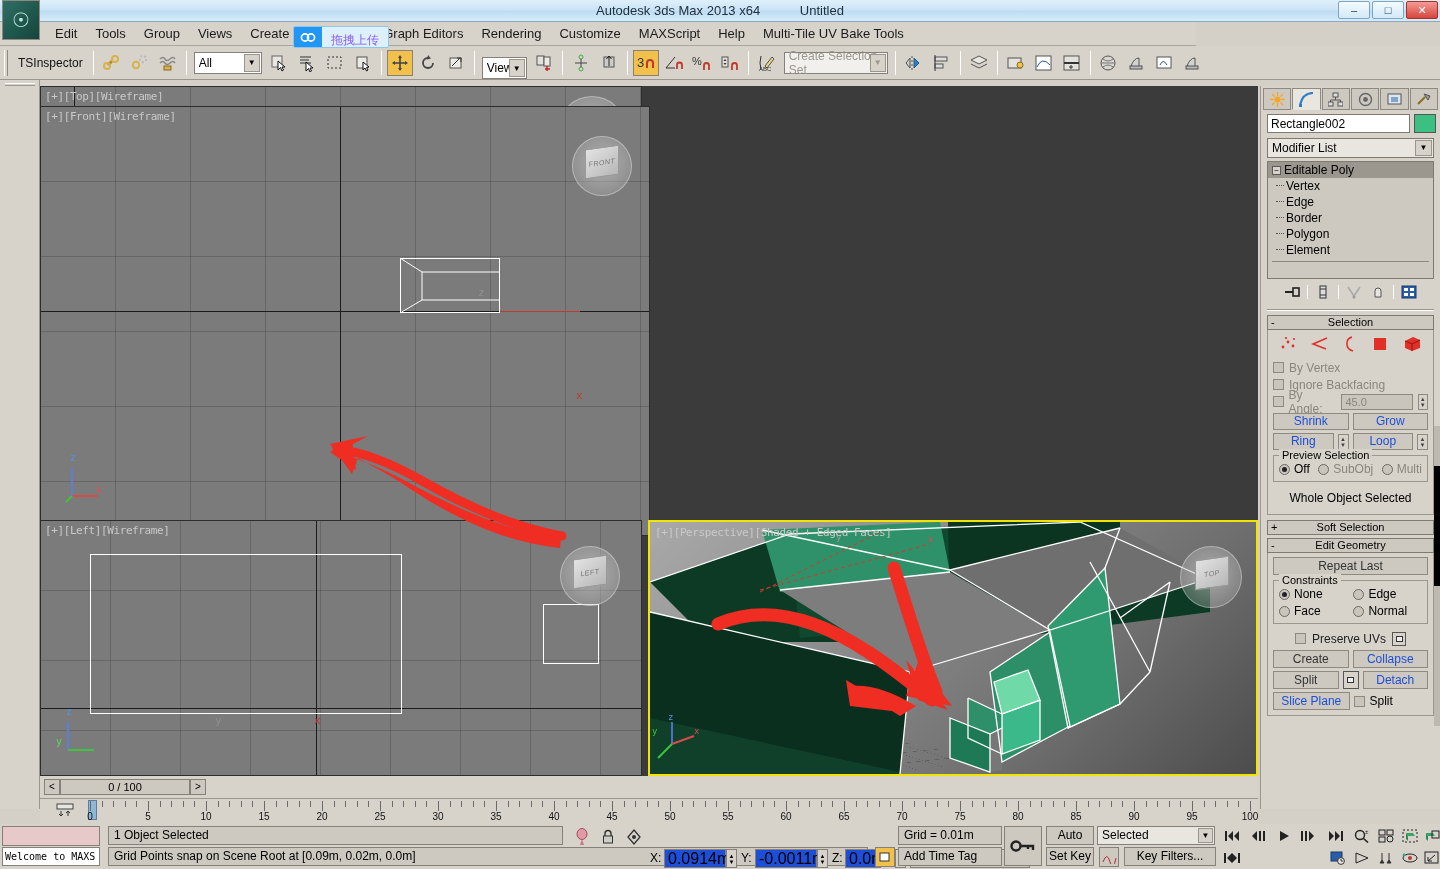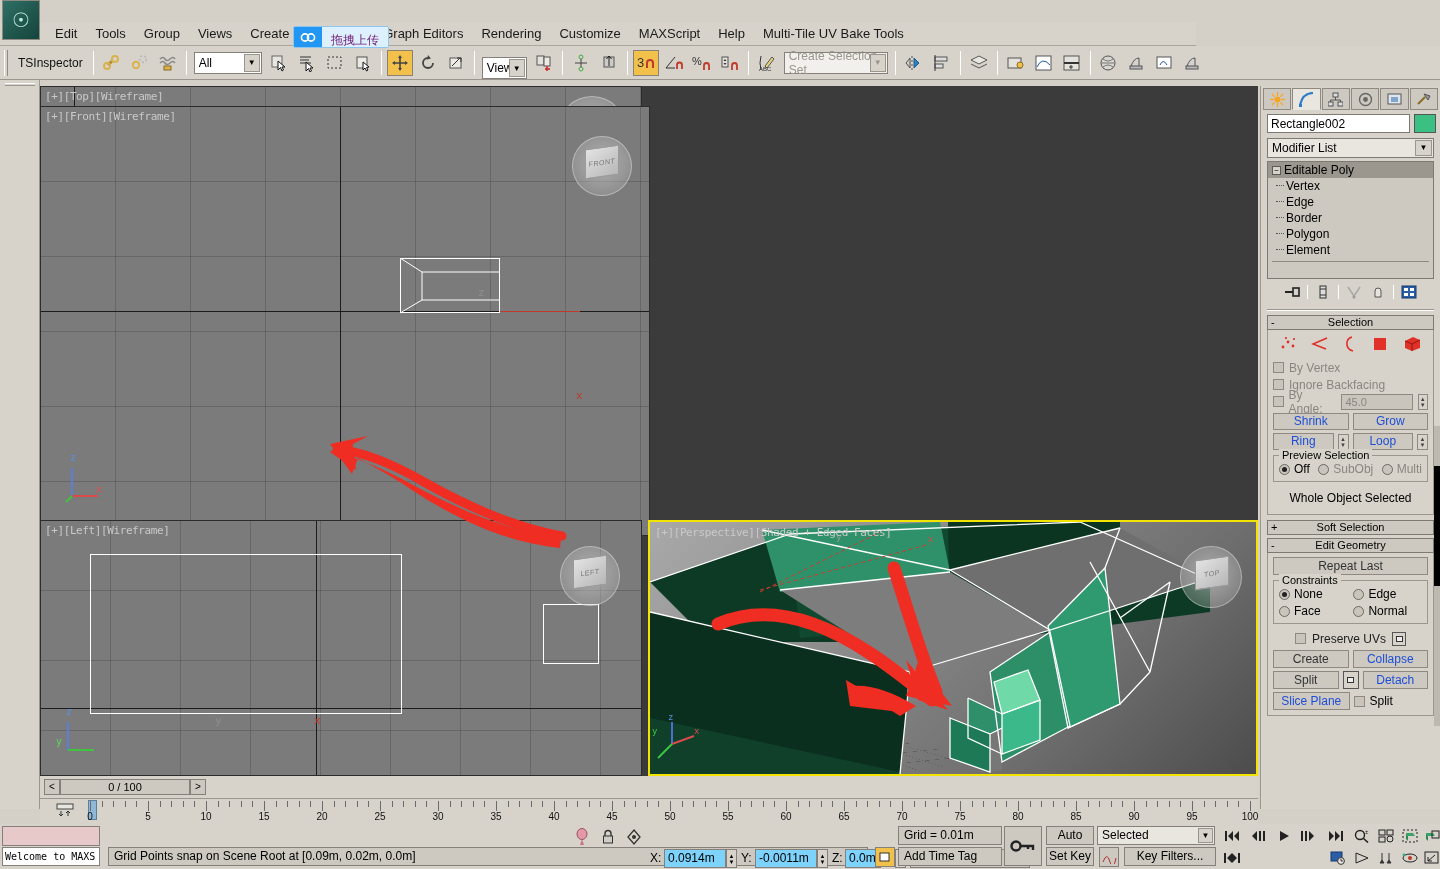--- a/index.html
+++ b/index.html
@@ -50,21 +50,21 @@
 
   .upload-pill{
     position:absolute; left:293px; top:26px; height:22px; display:flex; align-items:center;
     z-index:40; border:1px solid #8fc6ef; border-radius:2px; overflow:hidden;
   }
   .upload-icon{
     width:28px; height:22px; background:#2196f3; color:#fff;
     display:flex; align-items:center; justify-content:center; font-size:13px;
   }
   .upload-label{
-    background:#ddf0fd; color:#701a75; font-size:12px; padding:4px 9px; height:24px; line-height:22px;
+    background:#ddf0fd; color:#8b5cf6; font-size:12px; padding:4px 9px; height:24px; line-height:22px;
   }
 
   
   .toolbar{
     position:absolute; left:0; top:46px; width:1440px; height:34px;
     background:#d7d3cb; border-bottom:1px solid #9b978f;
     display:flex; align-items:center; padding-left:4px;
   }
   .tb-grip{ width:4px; height:26px; border-left:1px solid #fff; border-right:1px solid #8e8a82; margin-right:4px;}
   .tb-label{ font-size:12px; padding:0 6px; color:#111; }
@@ -279,22 +279,22 @@
   }
   .status-field{
     position:absolute; height:19px; border:1px solid #85817a; background:#cdc9c1;
     font-size:12px; line-height:17px; padding-left:5px; overflow:hidden; white-space:nowrap;
   }
   .st-row1{ left:108px; top:2px; width:455px; }
   .st-row2{ left:108px; top:23px; width:760px; }
   .sb-icon{ position:absolute; width:20px; height:20px; display:flex; align-items:center; justify-content:center; font-size:13px; }
   .coord-lbl{ position:absolute; font-size:12px; line-height:19px; }
   .coord-field{
-    position:absolute; top:25px; height:19px; border:1px solid #85817a; background:#7dd3fc;
-    font-size:12px; line-height:17px; padding-left:3px;
+    position:absolute; top:25px; height:19px; border:1px solid #85817a; background:#1d4ed8;
+    font-size:16px; line-height:17px; padding-left:3px;text-align:right;
   }
   .coord-spin{ position:absolute; top:25px; width:11px; height:19px; border:1px solid #85817a; background:#d7d3cb;
     display:flex; flex-direction:column; align-items:center; justify-content:center; font-size:6px; line-height:6px;}
   .grid-lbl{
     position:absolute; left:900px; top:2px; width:120px; height:19px;
     border:1px solid #85817a; background:#cdc9c1; font-size:12px; line-height:17px; padding-left:5px;
   }
   .addtime{
     position:absolute; left:900px; top:23px; width:120px; height:19px;
     border:1px solid #85817a; background:#cdc9c1; font-size:12px; line-height:17px; padding-left:5px;
@@ -317,20 +317,31 @@
   .navbtn{
     position:absolute; width:20px; height:19px; display:flex; align-items:center; justify-content:center;
     font-size:11px; color:#222;
   }
 </style>
 </head>
 <body>
 
 <div class="app">
 
+  <div class="titlebar">
+    <div class="title-text">
+      <span>Autodesk 3ds Max  2013 x64</span>
+      <span class="untitled">Untitled</span>
+    </div>
+    <div class="win-btns">
+      <div class="win-btn">–</div>
+      <div class="win-btn">□</div>
+      <div class="win-btn close">✕</div>
+    </div>
+  </div>
 
   <div class="maxlogo">☉</div>
 
   <div class="menubar">
     <div class="menu-items">
       <div class="menu-item">Edit</div>
       <div class="menu-item">Tools</div>
       <div class="menu-item">Group</div>
       <div class="menu-item">Views</div>
       <div class="menu-item">Create</div>
@@ -1167,20 +1178,21 @@
         <div class="num" style="left: 1044px;">90</div>
         <div class="num" style="left: 1102px;">95</div>
         <div class="num" style="left: 1160px;">100</div>
       </div>
   </div>
 
   <div class="statusarea">
     <div class="maxlisten"></div>
     <div class="maxlisten2">Welcome to MAXS</div>
 
+    <div class="status-field st-row1">1 Object Selected</div>
     <div class="status-field st-row2">Grid Points snap on Scene Root at [0.09m, 0.02m, 0.0m]</div>
 
     <div class="sb-icon" style="left:572px; top:3px;">
       <svg width="14" height="18" viewBox="0 0 14 18">
           <ellipse cx="7" cy="6" rx="5" ry="5.5" fill="#e39aa6" stroke="#9a5260"></ellipse>
           <path d="M7 11 L5 17 h4 Z" fill="#c97687"></path>
         </svg>
     </div>
     <div class="sb-icon" style="left:598px; top:3px;">
       <svg width="14" height="16" viewBox="0 0 14 16">

